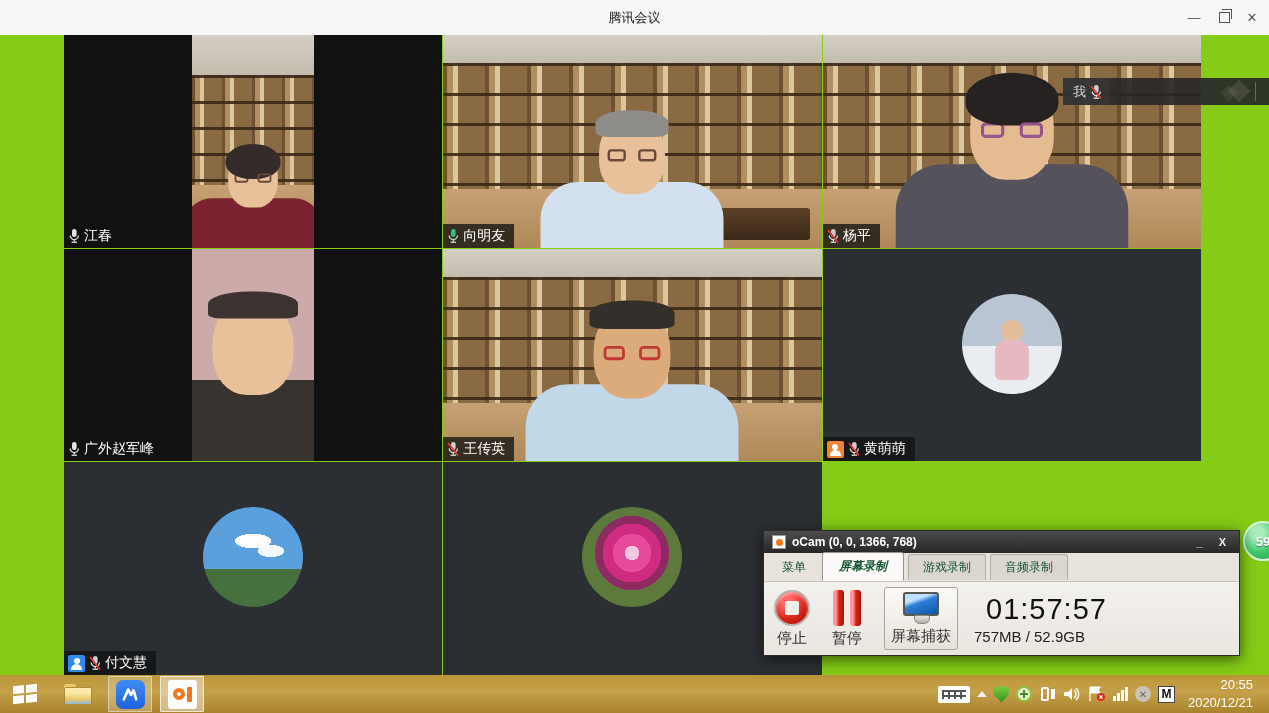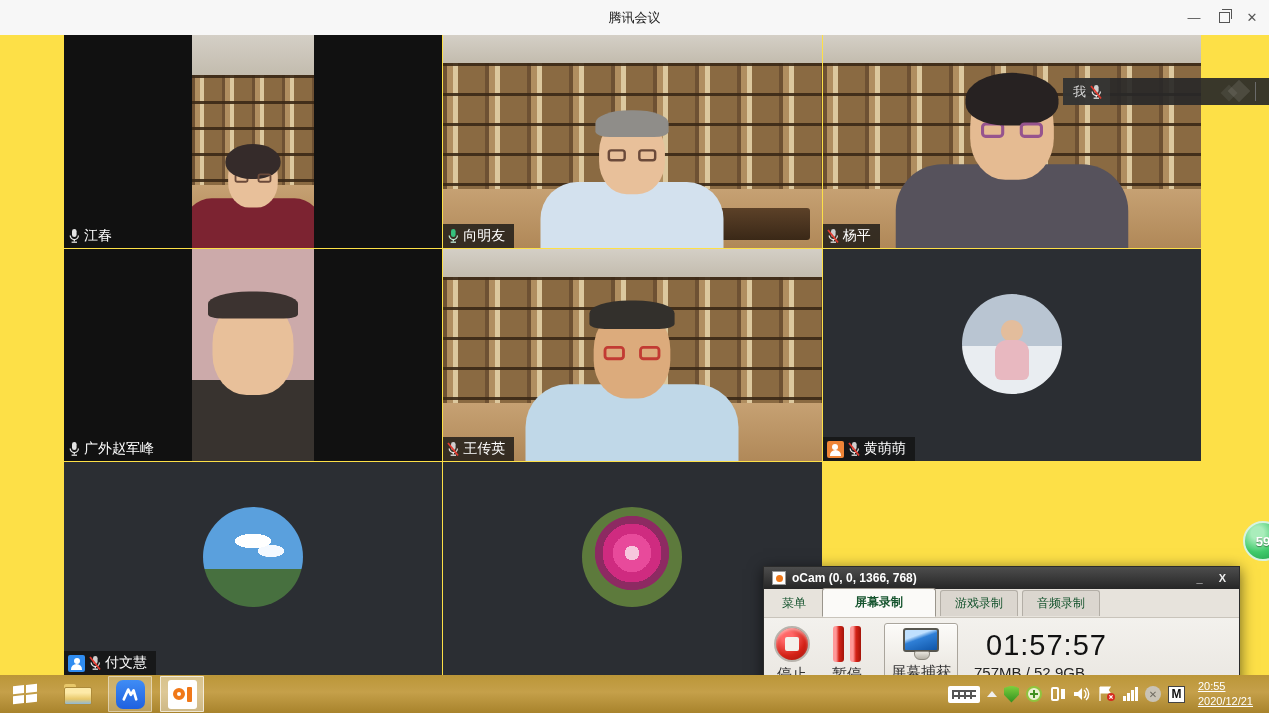--- a/index.html
+++ b/index.html
@@ -14,21 +14,21 @@
   .winctl{position:absolute;top:0;height:35px;width:30px;display:flex;align-items:center;
     justify-content:center;color:#555;font-size:13px;cursor:default;}
   #wc-min{right:60px;}
   #wc-restore{right:30px;}
   #wc-close{right:2px;}
   .restore-box{width:9px;height:9px;border:1px solid #555;position:relative;background:#f7f7f7;}
   .restore-box::before{content:"";position:absolute;left:2px;top:-4px;width:9px;height:9px;
     border:1px solid #555;border-bottom:none;border-left:none;}
 
   
-  #stage{position:absolute;left:0;top:35px;width:1269px;height:640px;background:#fde047;}
+  #stage{position:absolute;left:0;top:35px;width:1269px;height:640px;background:#84cc16;}
   #grid{position:absolute;left:64px;top:0;width:1137px;height:640px;display:grid;
     grid-template-columns:1fr 1fr 1fr;grid-template-rows:1fr 1fr 1fr;gap:1px;}
   .tile{position:relative;overflow:hidden;background:#111;}
   .tile.speaking-border{box-shadow:inset 0 0 0 2px #23b161;}
   .tile-avatar{background:#2b2e33;}
   .video{position:absolute;inset:0;overflow:hidden;}
 
   
   .bg-library{
     background:
@@ -128,38 +128,38 @@
     align-items:stretch;background:rgba(40,40,40,.92);color:#ddd;font-size:13px;z-index:8;}
   #banner .me-chip{display:flex;align-items:center;gap:4px;padding:0 8px 0 10px;
     background:rgba(58,58,58,.6);}
   #banner .btext{display:flex;align-items:center;padding:0 6px;white-space:nowrap;}
   #banner .wm{position:absolute;right:22px;top:5px;width:16px;height:16px;
     background:rgba(255,255,255,.10);transform:rotate(45deg);}
   #banner .wm2{right:34px;top:9px;width:12px;height:12px;background:rgba(255,255,255,.07);}
   #banner .bdiv{position:absolute;right:13px;top:4px;bottom:4px;width:1px;background:#6a6a6a;}
 
   
-  #ocam{position:absolute;left:763px;top:566px;width:477px;height:126px;z-index:9;
+  #ocam{position:absolute;left:763px;top:530px;width:477px;height:126px;z-index:9;
     border:1px solid #2b2b2b;box-shadow:0 3px 14px rgba(0,0,0,.6);box-sizing:border-box;
     background:#efece7;}
   .ocam-titlebar{height:22px;background:linear-gradient(180deg,#4d4d4d,#262626);display:flex;
     align-items:center;padding:0 8px;gap:6px;color:#fff;}
   .ocam-ico{width:12px;height:12px;background:#fff;border:1px solid #999;display:inline-flex;
     align-items:center;justify-content:center;position:relative;}
   .ocam-ico::before{content:"";width:7px;height:7px;border-radius:50%;background:#f07818;}
   .ocam-title{font-size:12px;font-weight:bold;flex:1;white-space:nowrap;}
   .ocam-min,.ocam-close{font-size:11px;font-weight:bold;color:#eee;padding:0 5px;cursor:default;}
   .ocam-tabs{height:29px;background:#e7e3dc;display:flex;align-items:flex-end;gap:4px;
     padding:0 6px;border-bottom:1px solid #c9c4bb;box-sizing:border-box;}
   .otab{font-size:12px;color:#14532d;padding:4px 14px;margin-bottom:1px;}
   .otab.flat{padding:4px 12px;}
   .otab.boxtab{background:#dbd6cf;border:1px solid #b3aea6;border-bottom:none;
     border-radius:3px 3px 0 0;}
   .otab.active{background:#fbfaf8;border:1px solid #9a958c;border-bottom:1px solid #fbfaf8;
-    border-radius:3px 3px 0 0;font-weight:bold;position:relative;top:1px;padding:5px 32px;}
+    border-radius:3px 3px 0 0;font-weight:bold;position:relative;top:1px;padding:5px 16px;font-style:italic;}
   .ocam-body{height:73px;display:flex;align-items:center;padding:0 10px;gap:22px;
     background:linear-gradient(180deg,#f3f1ed,#e9e6e0);}
   .octl{display:flex;flex-direction:column;align-items:center;gap:3px;}
   .octl-label{font-size:15px;color:#333;}
   .stop-ico{width:36px;height:36px;border-radius:50%;
     background:radial-gradient(circle at 35% 28%,#f66 0 18%,#d42217 60%,#9c120a);
     border:2px solid #b8b4ad;box-shadow:inset 0 2px 3px rgba(255,255,255,.5);
     display:flex;align-items:center;justify-content:center;box-sizing:border-box;}
   .stop-ico::before{content:"";width:14px;height:14px;background:#f4f1ec;border-radius:2px;}
   .pause-ico{display:flex;gap:6px;height:36px;align-items:center;}
@@ -229,21 +229,21 @@
     border:2px solid #fff;border-radius:2px;box-sizing:border-box;}
   .tr-batt::after{content:"";position:absolute;right:1px;top:3px;width:4px;height:10px;background:#fff;}
   .tr-bars{display:flex;align-items:flex-end;gap:1px;height:14px;}
   .tr-bars i{width:3px;background:#fff;}
   .tr-bars i:nth-child(1){height:5px;}.tr-bars i:nth-child(2){height:8px;}
   .tr-bars i:nth-child(3){height:11px;}.tr-bars i:nth-child(4){height:14px;}
   .tr-cx{width:16px;height:16px;border-radius:50%;background:#c9c3b6;color:#6e6a60;font-size:10px;
     font-weight:bold;display:flex;align-items:center;justify-content:center;}
   .tr-m{width:17px;height:17px;background:#fff;color:#111;font-size:12px;font-weight:bold;
     display:flex;align-items:center;justify-content:center;border:1px solid #444;box-sizing:border-box;}
-  .clock{color:#fff;font-size:11px;text-align:left;line-height:1.35;padding:0 10px 0 6px;text-decoration:underline;}
+  .clock{color:#fff;font-size:13px;text-align:right;line-height:1.35;padding:0 10px 0 6px;}
 </style>
 </head>
 <body>
 
 <div id="screen">
 
   <div id="titlebar">
     <div class="title">腾讯会议</div>
     <div class="winctl" id="wc-min">—</div>
     <div class="winctl" id="wc-restore">

